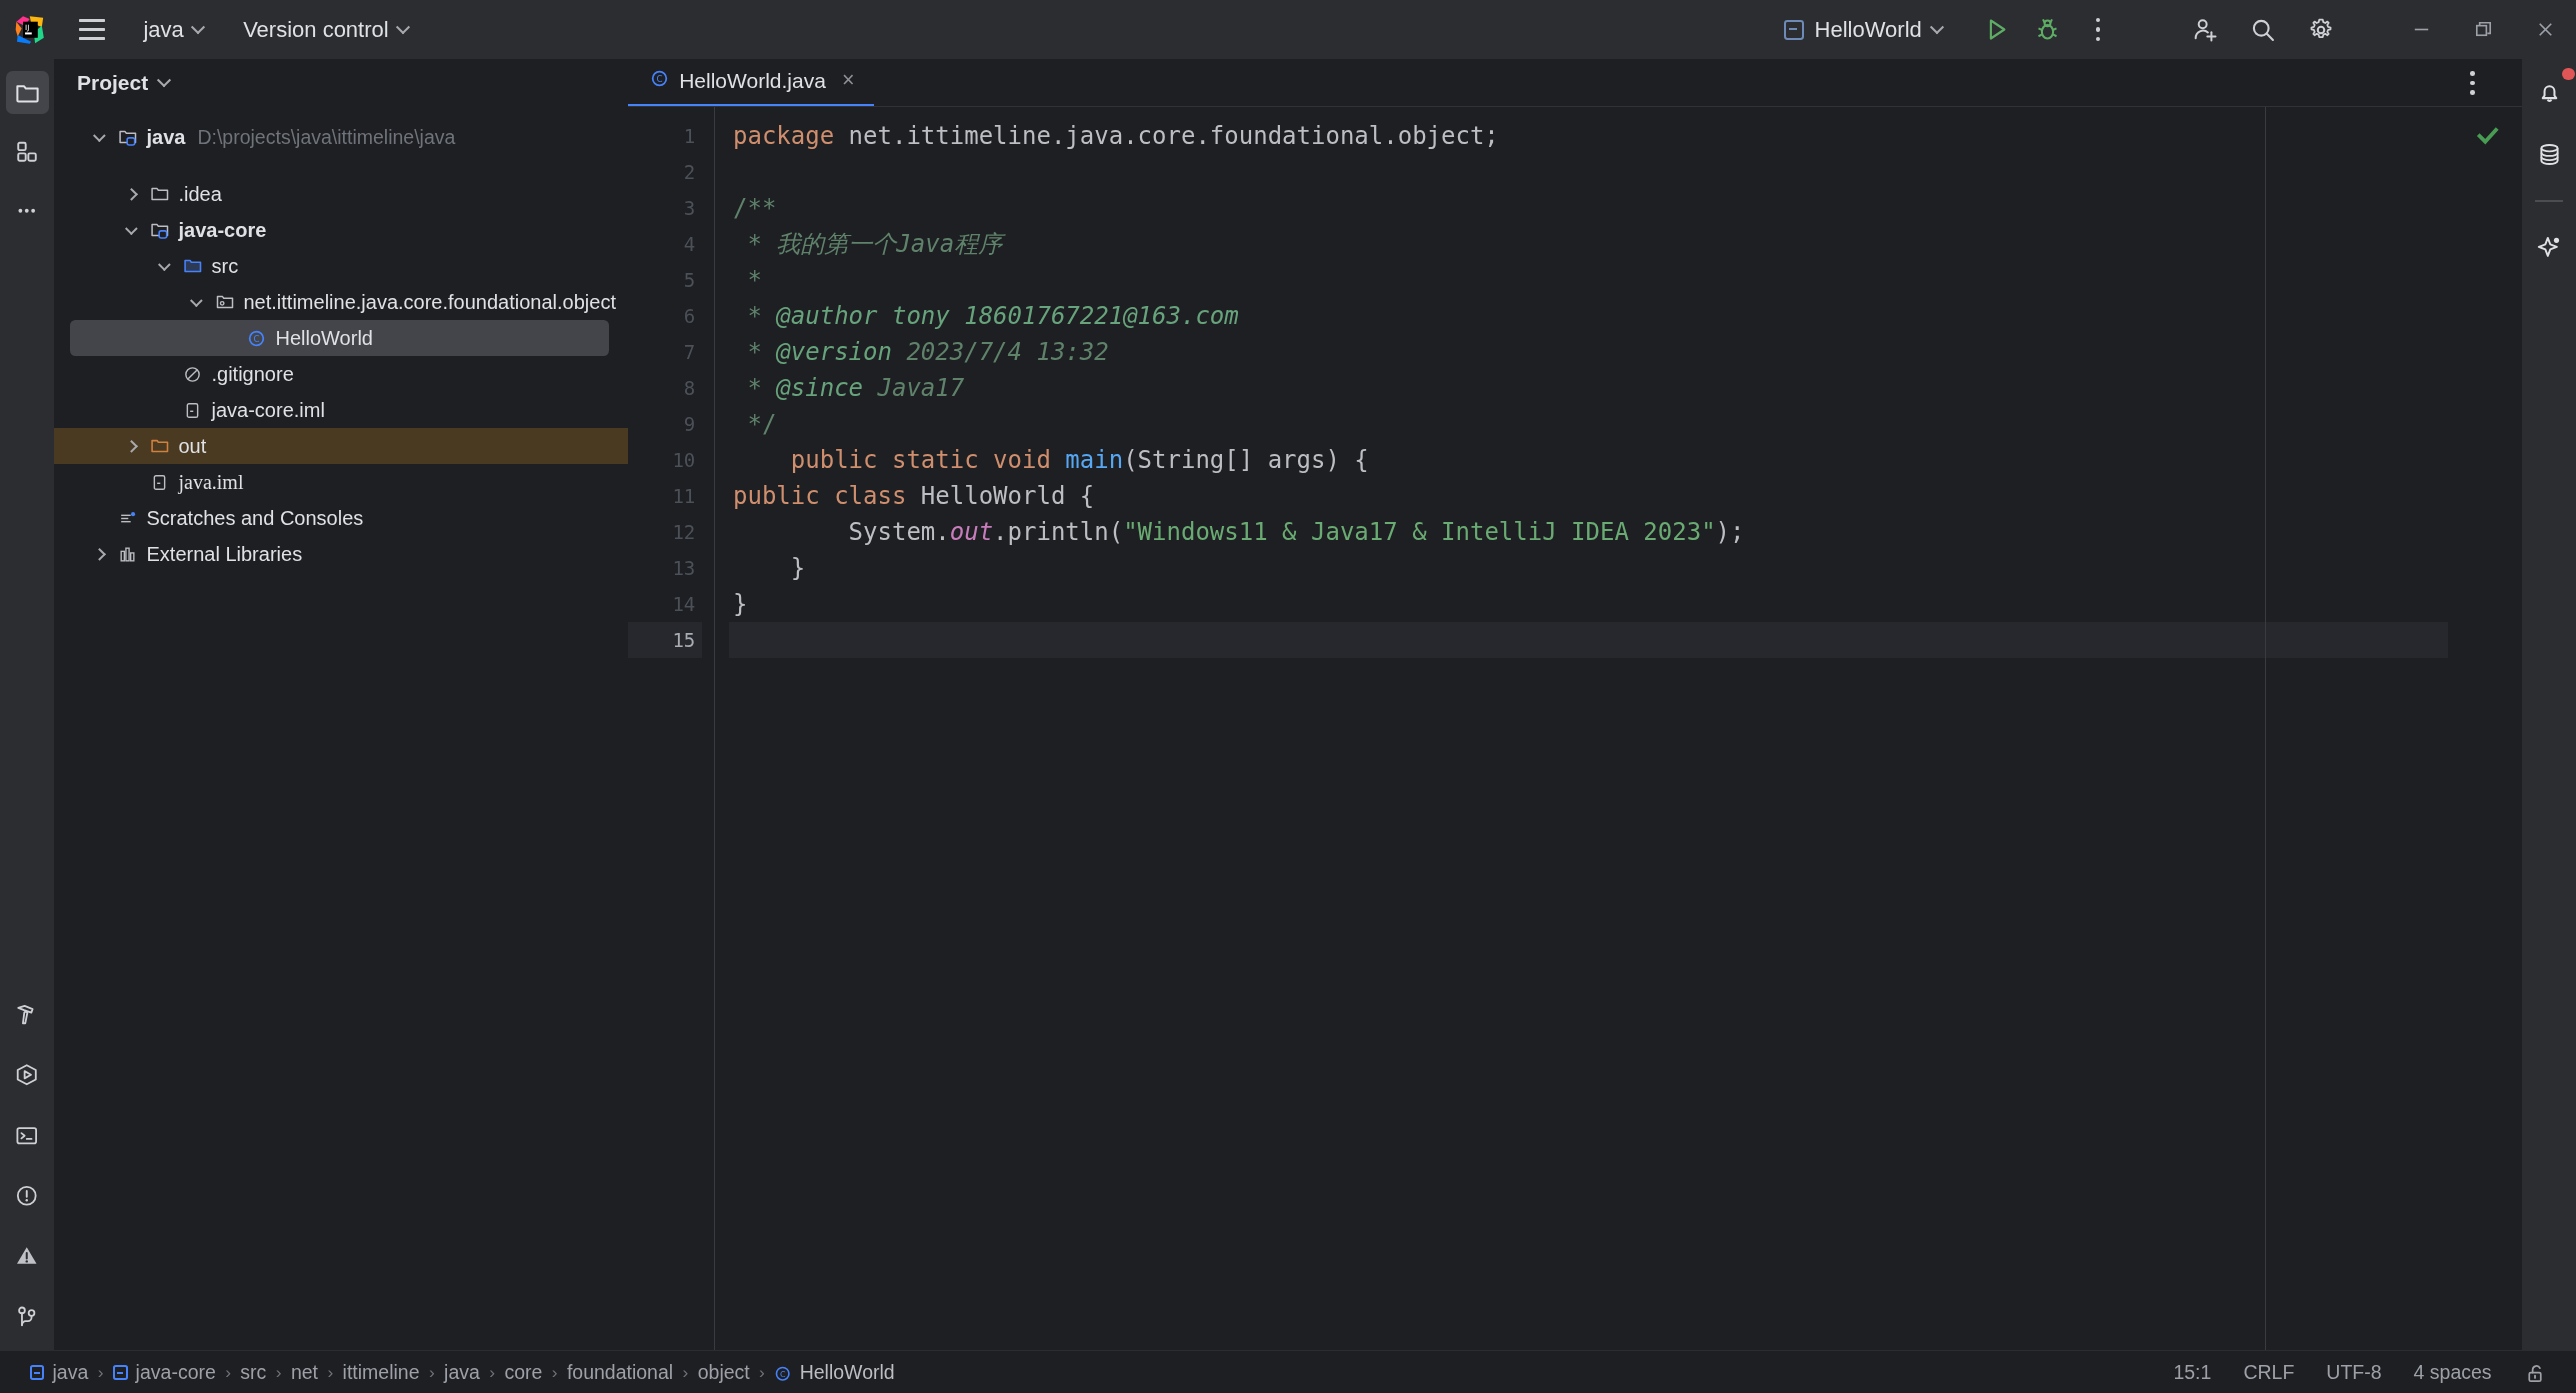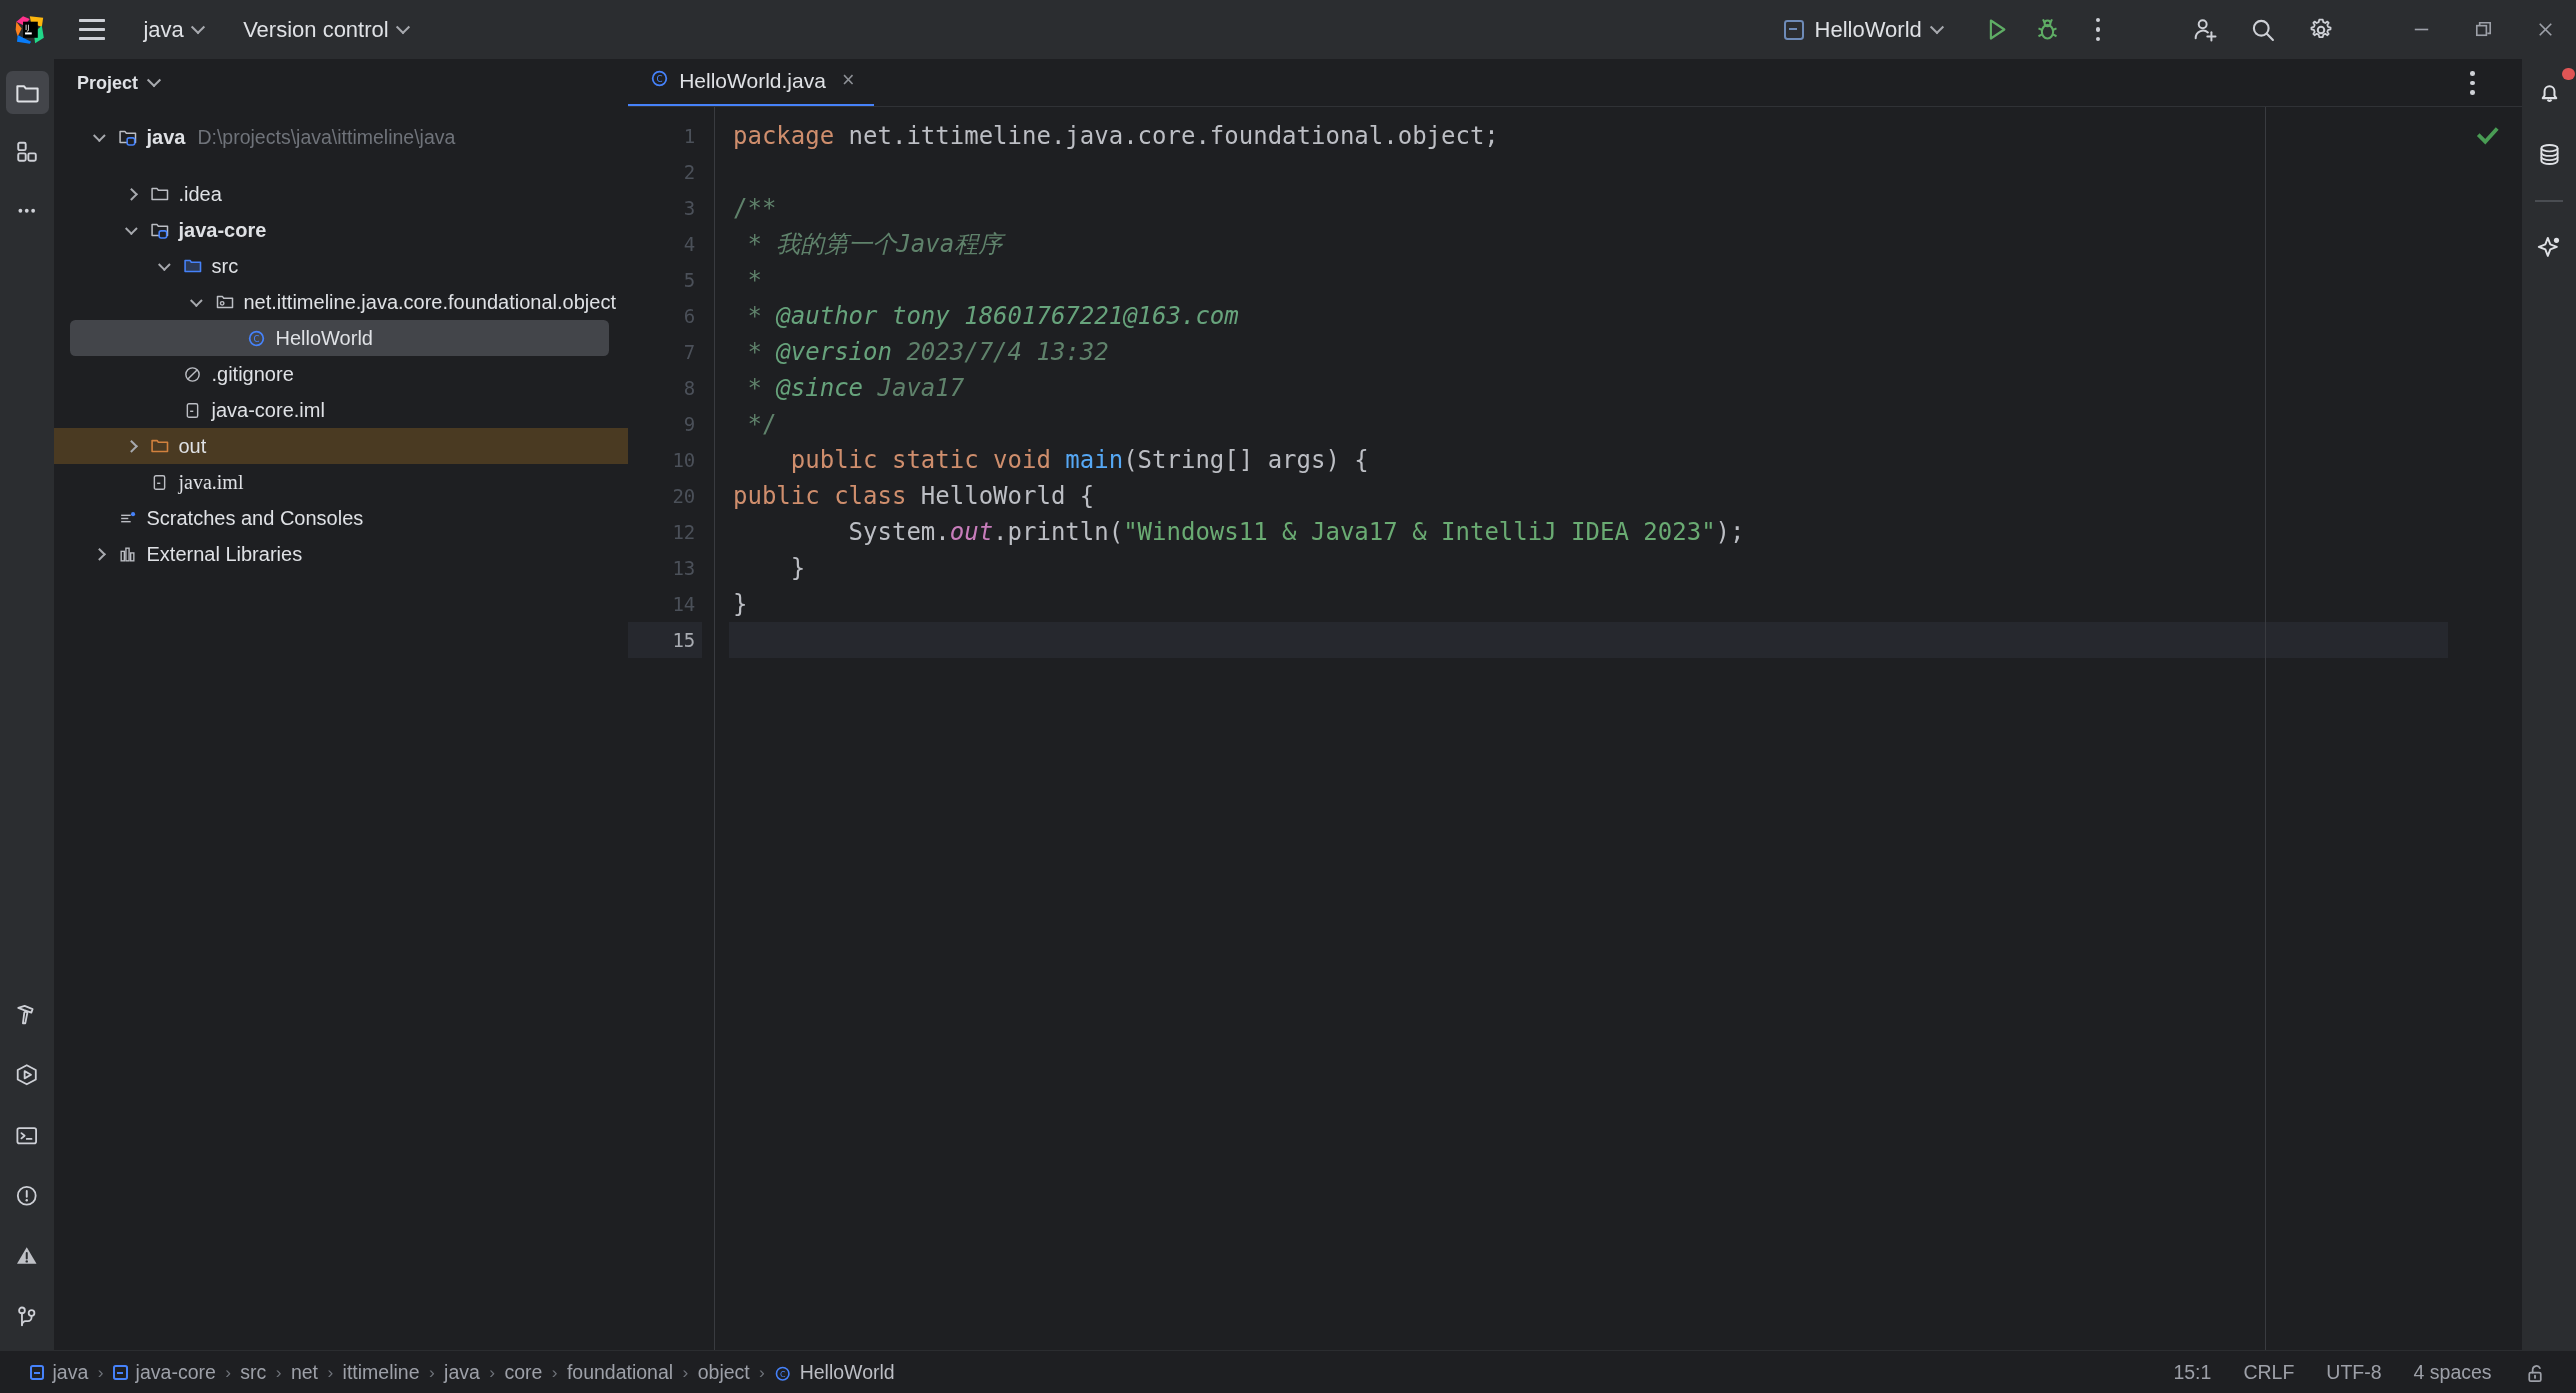--- a/index.html
+++ b/index.html
@@ -74,21 +74,21 @@
   }
   .rail-btn.active { background: #43454A; }
 
   
   .project {
     width: 574px; background: #1E1F22; display: flex; flex-direction: column;
     flex: 0 0 574px; min-width: 0;
   }
   .project-header {
     height: 48px; display: flex; align-items: center; gap: 10.7px; padding: 0 23px;
-    color: #DFE1E5; font-size: 18px; font-weight: bold; flex: 0 0 48px;
+    color: #DFE1E5; font-size: 21px; font-weight: bold; flex: 0 0 48px;
   }
   .tree { padding-top: 12px; font-size: 20px; color: #DFE1E5; }
   .trow {
     display: flex; align-items: center; height: 36px; white-space: nowrap;
     padding-right: 8px; position: relative;
   }
   .trow.selected { background: #43454A; margin: 0 19px 0 16px; border-radius: 5.4px; }
   .trow.excluded { background: #4A3A22; }
   .twist {
     width: 27px; display: flex; align-items: center; justify-content: center; flex: 0 0 27px;
@@ -560,21 +560,21 @@
           <div class="gline">5</div>
           <div class="gline">6</div>
           <div class="gline">7</div>
           <div class="gline">8</div>
           <div class="gline">9</div>
           <div class="gline">
             <span>10</span>
             <span class="runmark"></span>
           </div>
           <div class="gline">
-            <span>20</span>
+            <span>11</span>
             <span class="runmark"></span>
           </div>
           <div class="gline">12</div>
           <div class="gline">13</div>
           <div class="gline">14</div>
           <div class="gline cur">15</div>
         </div>
 
         <div class="foldcol"></div>
 

